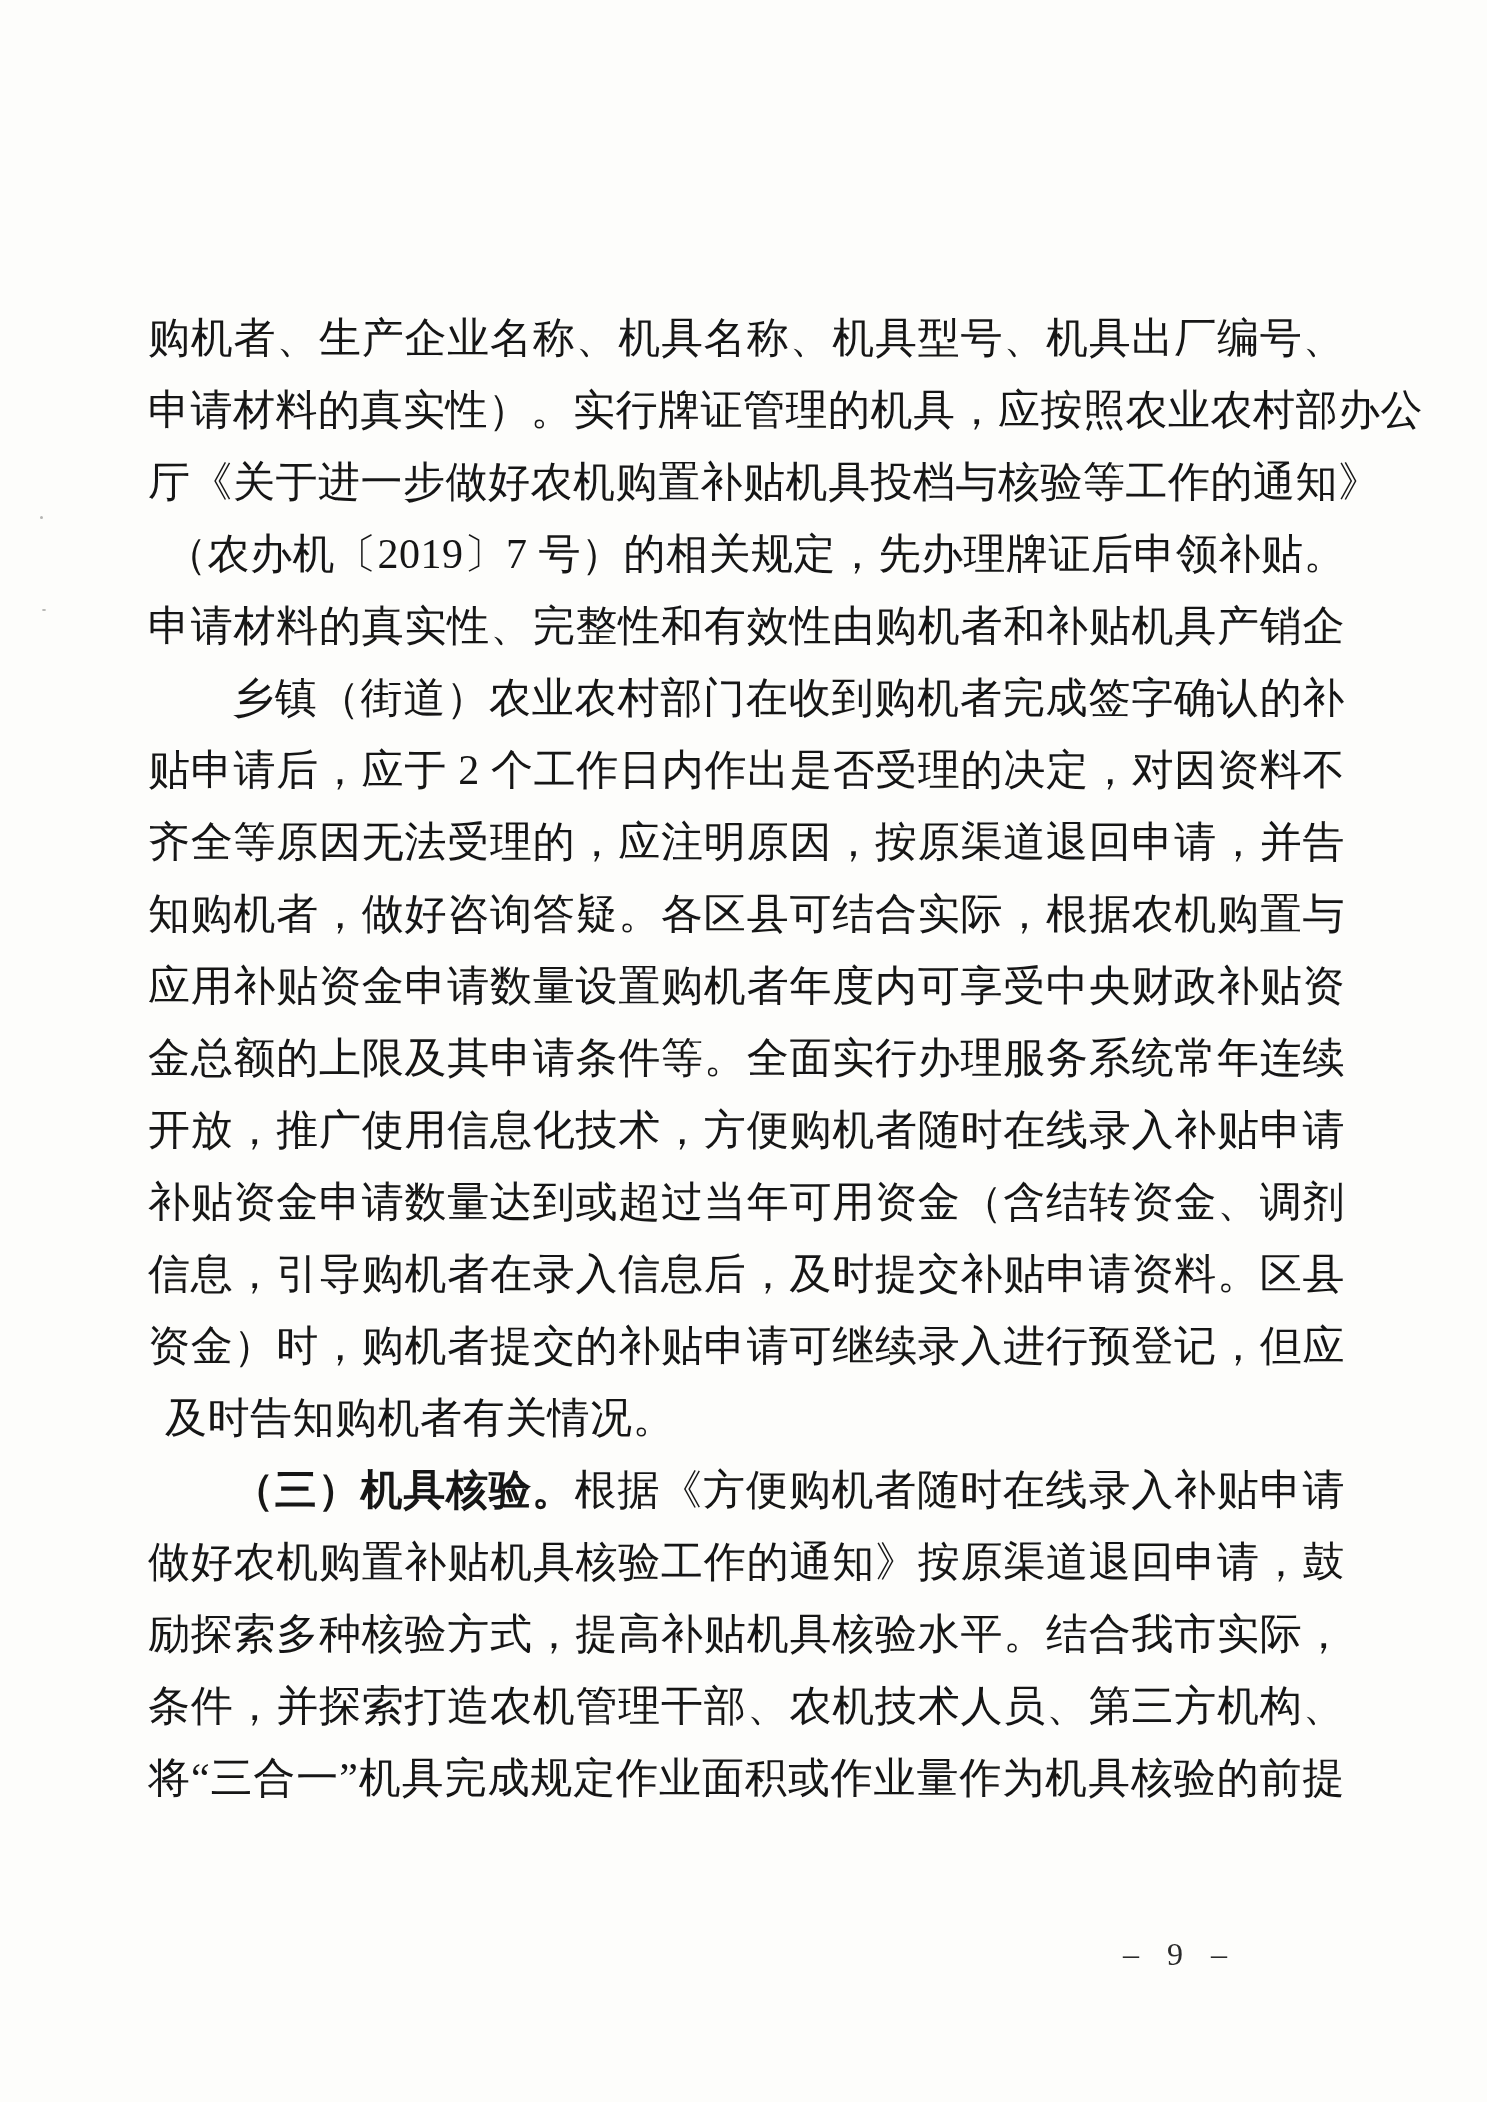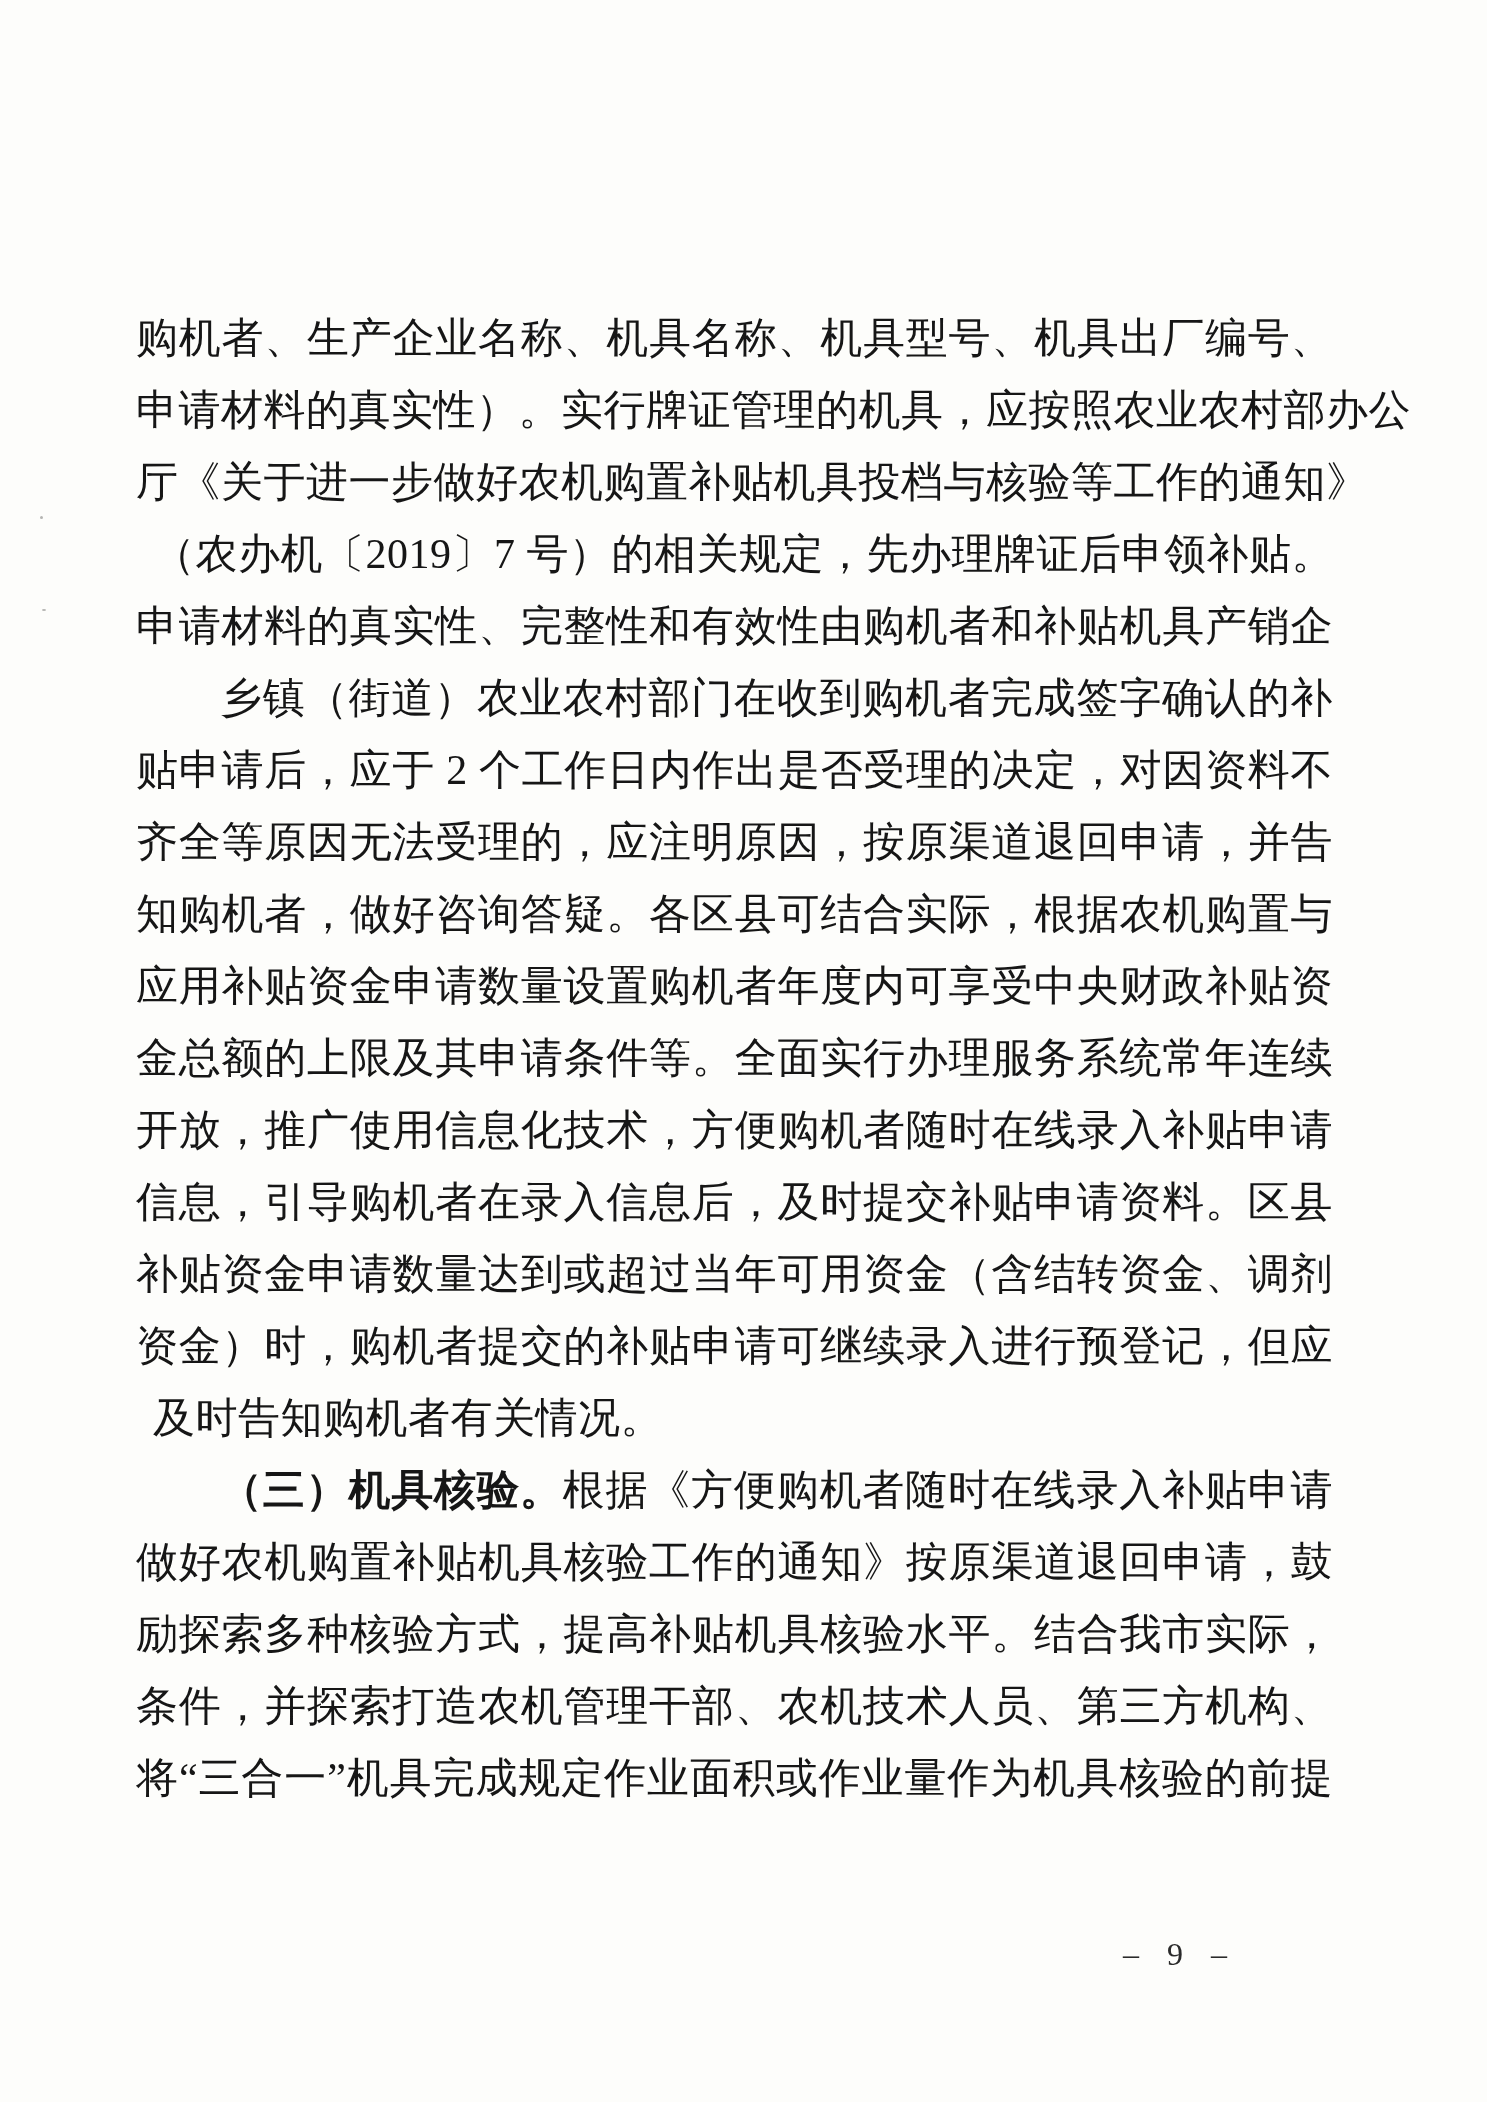--- a/index.html
+++ b/index.html
@@ -12,21 +12,21 @@
     width: 1487px;
     height: 2102px;
     margin: 0 auto;
     background: #fdfdfb;
     overflow: hidden;
     font-family: "Liberation Serif", "DejaVu Serif", serif;
     color: #161616;
   }
   .text-block {
     position: absolute;
-    left: 136px;
+    left: 148px;
     top: 302px;
     width: 1197px;
   }
   .line {
     height: 72px;
     line-height: 72px;
     font-size: 42px;
     text-align: justify;
     text-align-last: justify;
     text-justify: inter-character;
@@ -78,22 +78,22 @@
     <div class="line">厅《关于进一步做好农机购置补贴机具投档与核验等工作的通知》</div>
     <div class="line natural">（农办机〔2019〕7 号）的相关规定，先办理牌证后申领补贴。</div>
     <div class="line">申请材料的真实性、完整性和有效性由购机者和补贴机具产销企</div>
     <div class="line indent">乡镇（街道）农业农村部门在收到购机者完成签字确认的补</div>
     <div class="line">贴申请后，应于 2 个工作日内作出是否受理的决定，对因资料不</div>
     <div class="line">齐全等原因无法受理的，应注明原因，按原渠道退回申请，并告</div>
     <div class="line">知购机者，做好咨询答疑。各区县可结合实际，根据农机购置与</div>
     <div class="line">应用补贴资金申请数量设置购机者年度内可享受中央财政补贴资</div>
     <div class="line">金总额的上限及其申请条件等。全面实行办理服务系统常年连续</div>
     <div class="line">开放，推广使用信息化技术，方便购机者随时在线录入补贴申请</div>
+    <div class="line">补贴资金申请数量达到或超过当年可用资金（含结转资金、调剂</div>
     <div class="line">信息，引导购机者在录入信息后，及时提交补贴申请资料。区县</div>
-    <div class="line">补贴资金申请数量达到或超过当年可用资金（含结转资金、调剂</div>
     <div class="line">资金）时，购机者提交的补贴申请可继续录入进行预登记，但应</div>
     <div class="line natural">及时告知购机者有关情况。</div>
     <div class="line indent">
       <span class="bold">（三）机具核验。</span><span>根据《方便购机者随时在线录入补贴申请</span>
     </div>
     <div class="line">做好农机购置补贴机具核验工作的通知》按原渠道退回申请，鼓</div>
     <div class="line">励探索多种核验方式，提高补贴机具核验水平。结合我市实际，</div>
     <div class="line">条件，并探索打造农机管理干部、农机技术人员、第三方机构、</div>
     <div class="line">将“三合一”机具完成规定作业面积或作业量作为机具核验的前提</div>
   </div>

